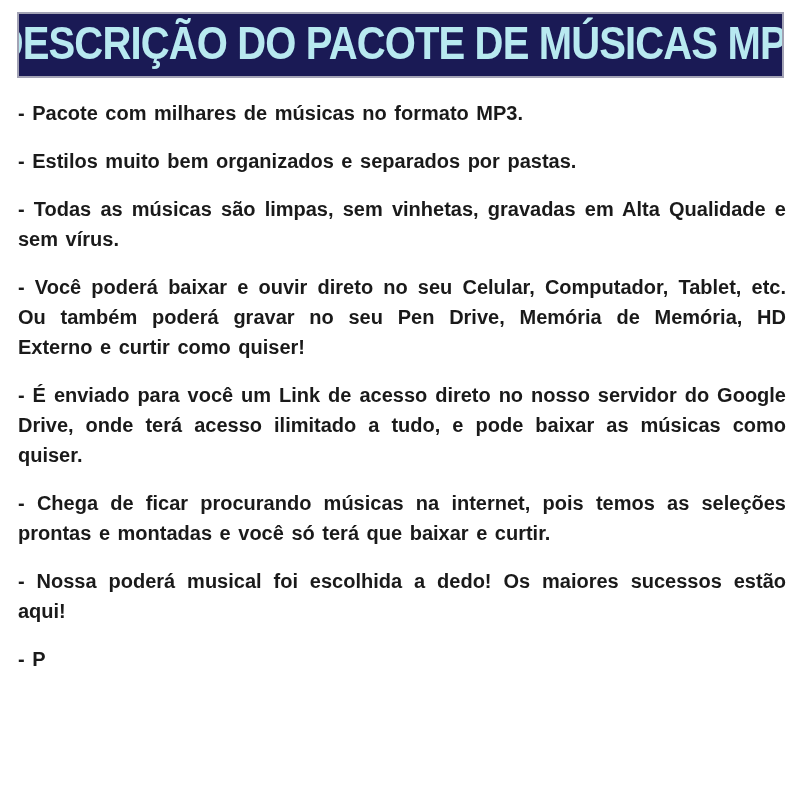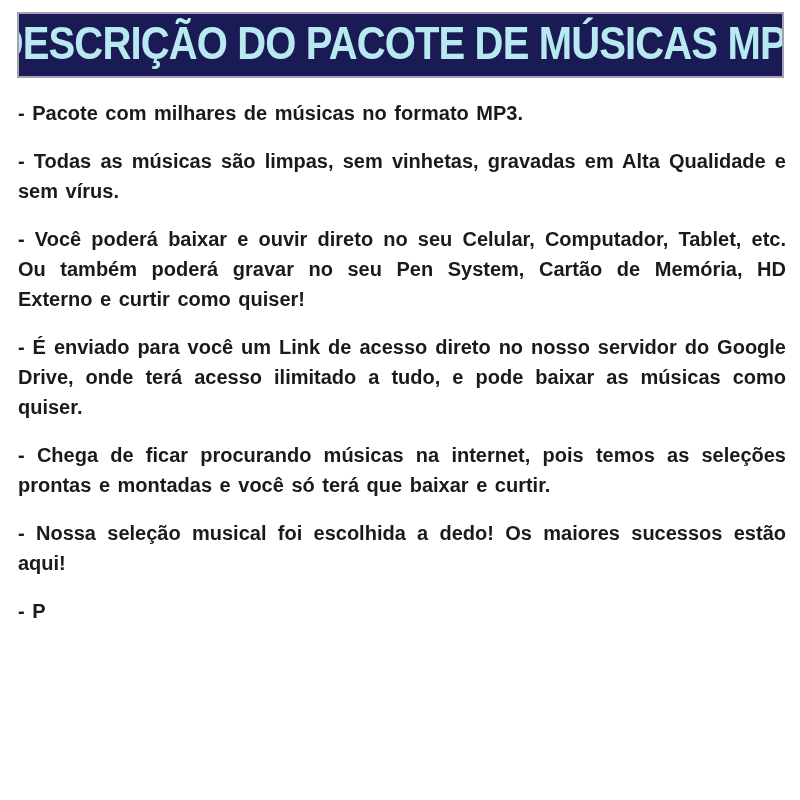--- a/index.html
+++ b/index.html
@@ -60,21 +60,22 @@
 <body>
 
 <div class="page">
 
   <div class="banner">
     <div class="banner-title">DESCRIÇÃO DO PACOTE DE MÚSICAS MP3</div>
   </div>
 
   <div class="content">
     <p>- Pacote com milhares de músicas no formato MP3.</p>
+    <p>- Estilos muito bem organizados e separados por pastas.</p>
     <p>- Todas as músicas são limpas, sem vinhetas, gravadas em Alta Qualidade e sem vírus.</p>
-    <p>- Você poderá baixar e ouvir direto no seu Celular, Computador, Tablet, etc. Ou também poderá gravar no seu Pen System, Cartão de Memória, HD Externo e curtir como quiser!</p>
+    <p>- Você poderá baixar e ouvir direto no seu Celular, Computador, Tablet, etc. Ou também poderá gravar no seu Pen Drive, Memória de Memória, HD Externo e curtir como quiser!</p>
     <p>- É enviado para você um Link de acesso direto no nosso servidor do Google Drive, onde terá acesso ilimitado a tudo, e pode baixar as músicas como quiser.</p>
     <p>- Chega de ficar procurando músicas na internet, pois temos as seleções prontas e montadas e você só terá que baixar e curtir.</p>
-    <p>- Nossa seleção musical foi escolhida a dedo! Os maiores sucessos estão aqui!</p>
+    <p>- Nossa poderá musical foi escolhida a dedo! Os maiores sucessos estão aqui!</p>
     <p class="partial">- P</p>
   </div>
 
 </div>
 
 </body></html>

